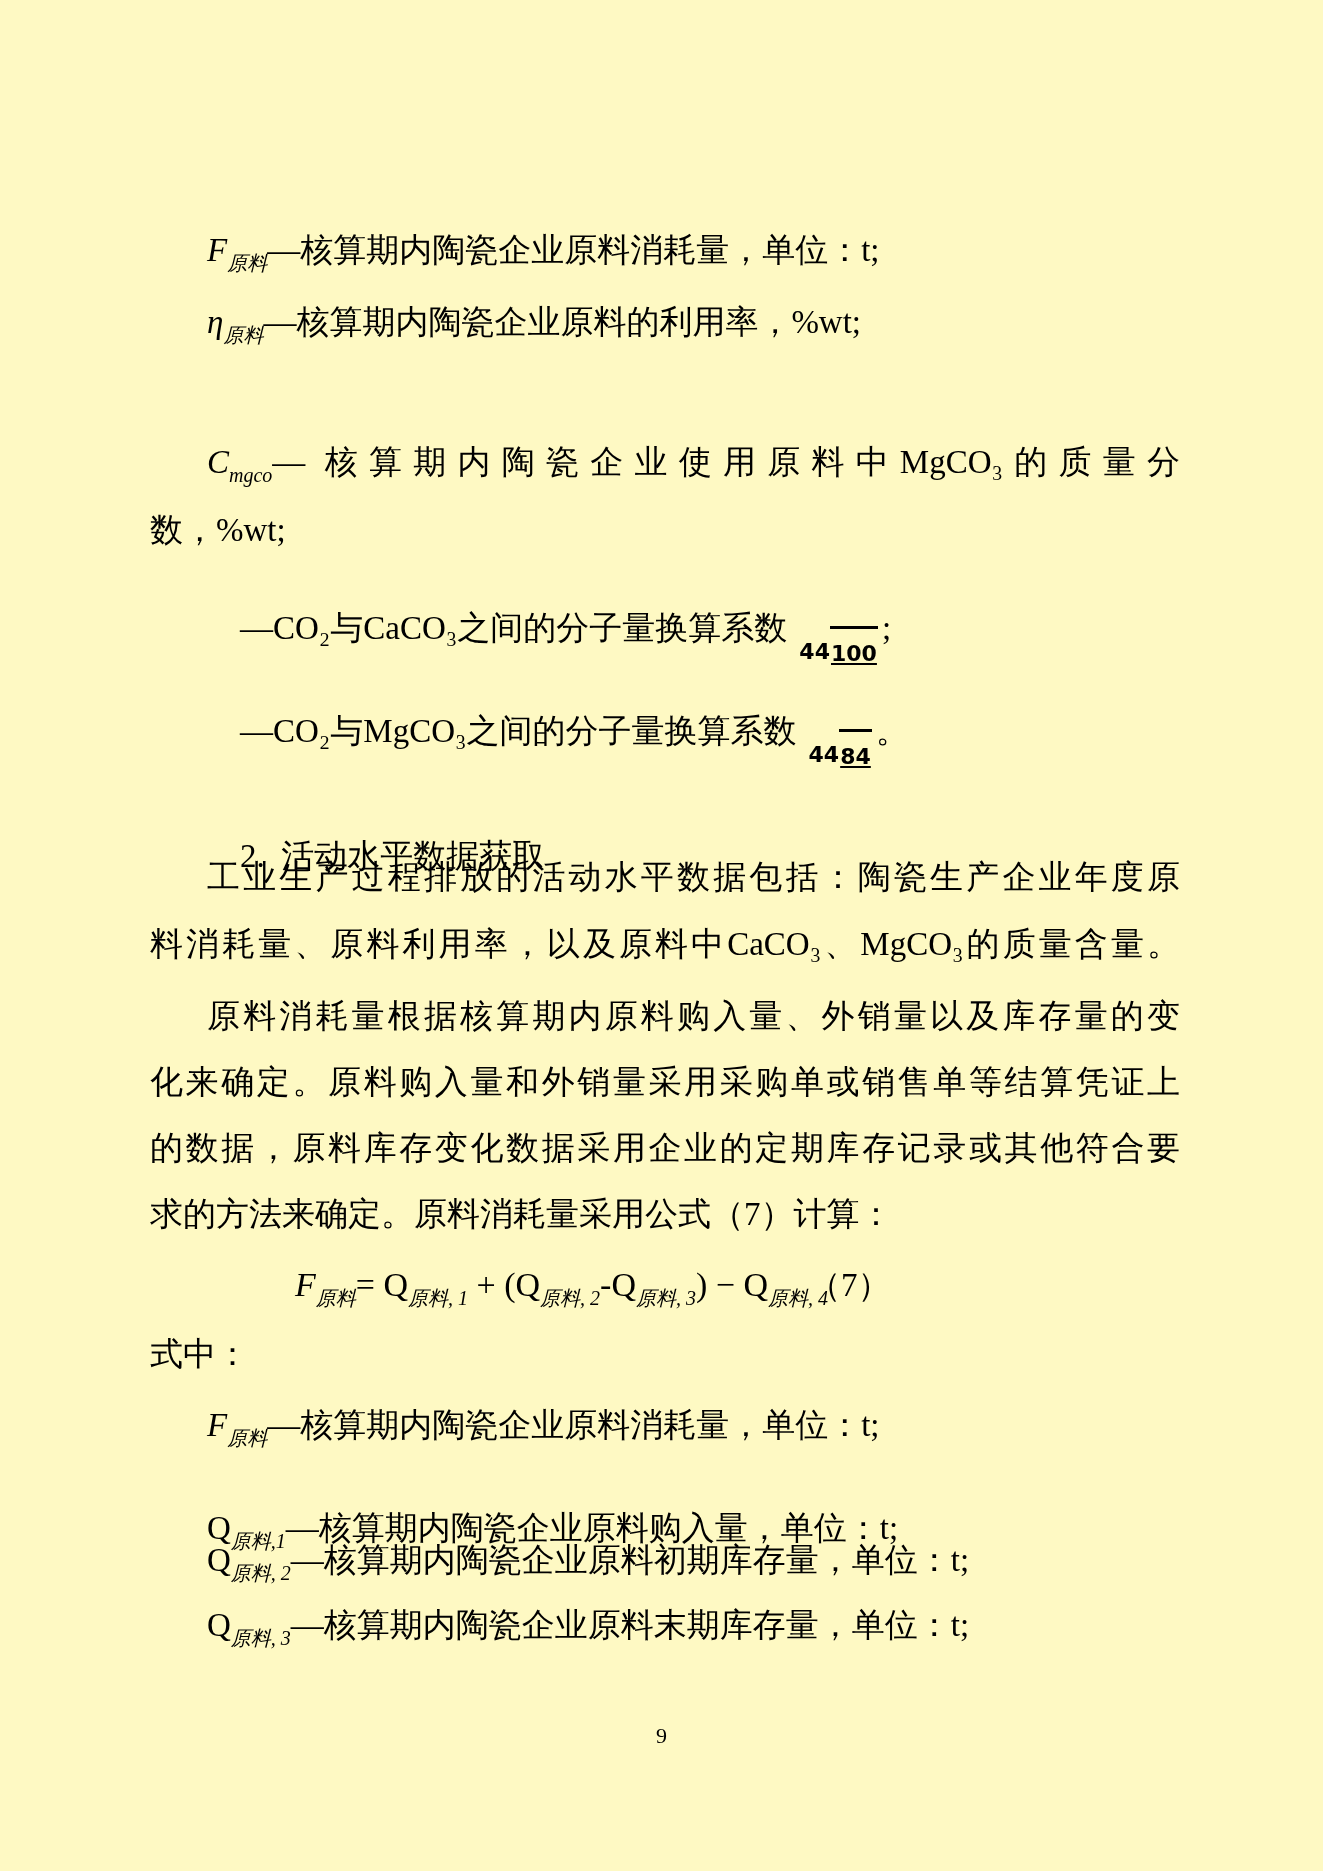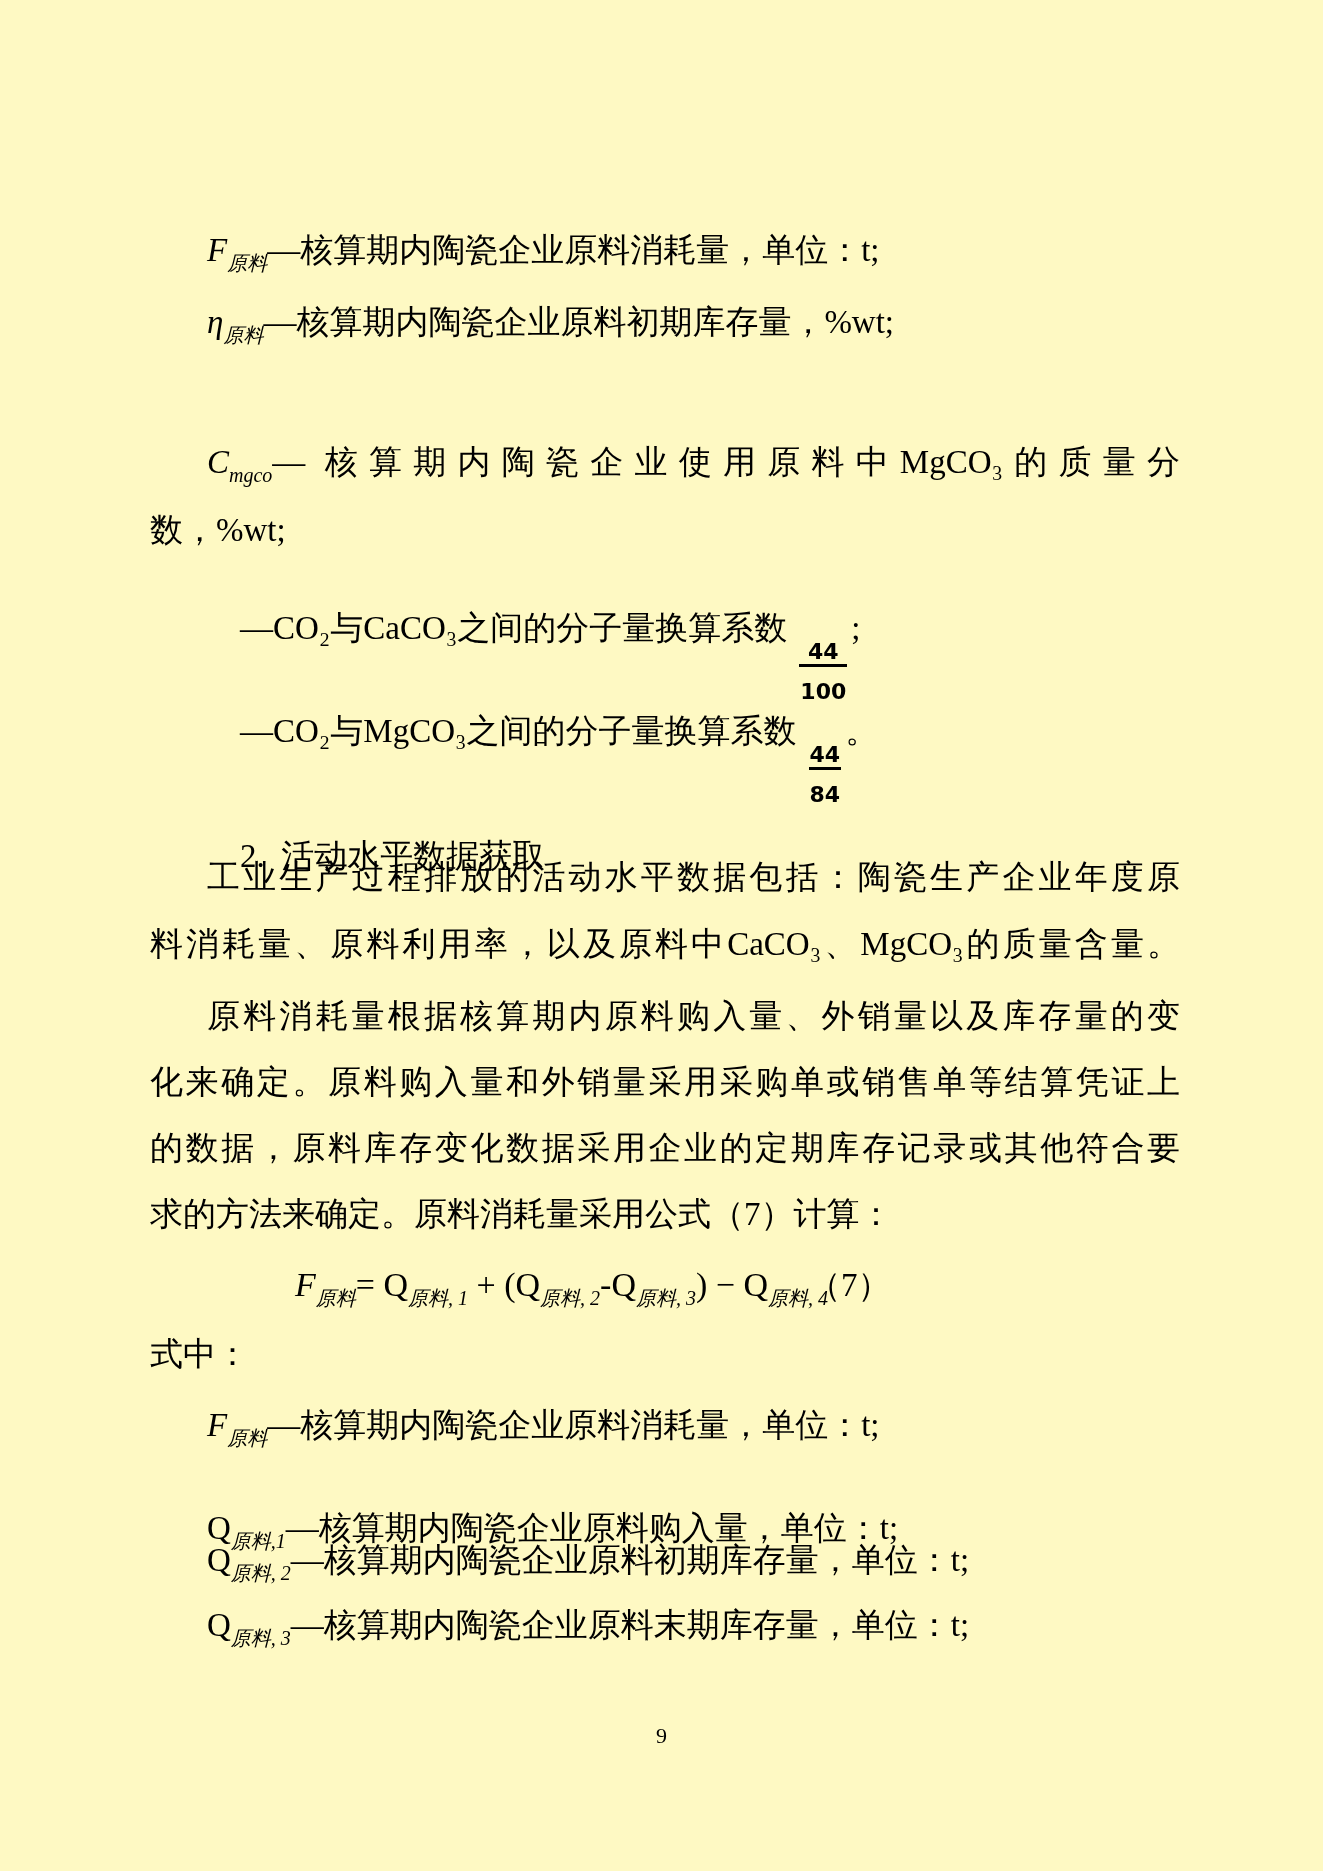--- a/index.html
+++ b/index.html
@@ -32,30 +32,30 @@
   }
   sub.vsub{
     font-size:20px;
     font-style:italic;
     line-height:0;
     vertical-align:-9px;
     letter-spacing:0;
   }
   .frac{
     display:inline-flex;
-    flex-direction:column;
+    flex-direction:row;
     align-items:center;
     vertical-align:-20px;
     font-family:"DejaVu Sans",sans-serif;
     font-weight:bold;
     font-size:22px;
     line-height:25px;
     margin:0 4px 0 12px;
   }
-  .frac .den{ border-top:3px solid #000; padding:12px 1px; }
+  .frac .den{ border-top:3px solid #000; padding:12px 1px;text-decoration:underline; }
   .heading{ white-space:pre; }
   .formula{ font-size:34px; }
   .eqnum{ position:absolute; font-size:33px; }
   .pageno{
     position:absolute;
     left:0; width:1323px;
     text-align:center;
     font-size:22px;
     line-height:28px;
   }
@@ -63,21 +63,21 @@
 </head>
 <body>
 
 <div class="page">
 
   <div class="line" style="top:227px;left:207px;">
     <i class="var">F</i><sub class="vsub">原料</sub><span>—核算期内陶瓷企业原料消耗量，单位：t;</span>
   </div>
 
   <div class="line" style="top:299px;left:207px;">
-    <i class="var">η</i><sub class="vsub">原料</sub><span>—核算期内陶瓷企业原料初期库存量，%wt;</span>
+    <i class="var">η</i><sub class="vsub">原料</sub><span>—核算期内陶瓷企业原料的利用率，%wt;</span>
   </div>
 
 
   <div class="line just indent" style="top:439px;left:150px;">
     <i class="var">C</i><sub class="vsub">mgco</sub><span>— 核算期内陶瓷企业使用原料中MgCO₃的质量分</span>
   </div>
 
   <div class="line" style="top:507px;left:150px;">
     <span>数，%wt;</span>
   </div>

